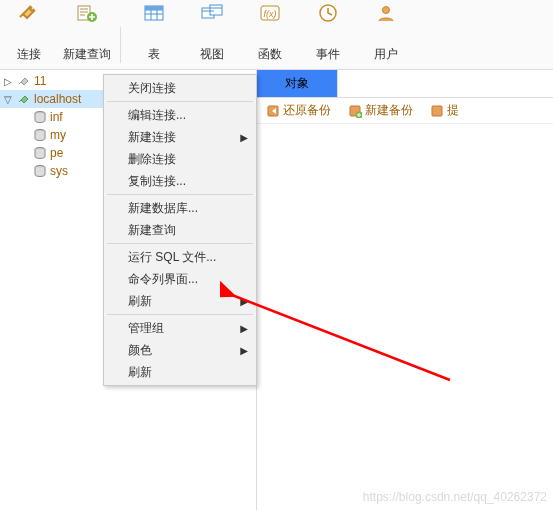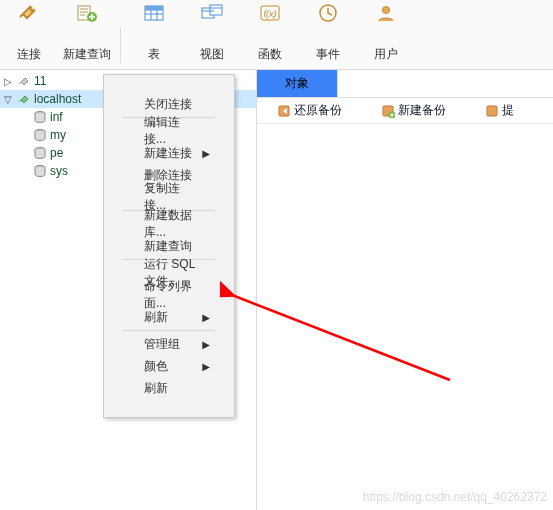--- a/index.html
+++ b/index.html
@@ -60,21 +60,21 @@
       font-size: 10px;
     }
     .tree-icon {
       width: 16px;
       height: 16px;
       display: inline-flex;
       align-items: center;
       justify-content: center;
       margin-right: 2px;
     }
-    .tree-label { color: #14532d; }
+    .tree-label { color: #a16207; }
     .content {
       flex: 1;
       display: flex;
       flex-direction: column;
     }
     .tab-row {
       display: flex;
       border-bottom: 1px solid #ddd;
       height: 28px;
       align-items: stretch;
@@ -88,34 +88,34 @@
     }
     .action-row {
       display: flex;
       align-items: center;
       height: 26px;
       border-bottom: 1px solid #eee;
     }
     .action-item {
       display: flex;
       align-items: center;
-      padding: 0 19px;
-      color: #0f172a;
+      padding: 0 8px;
+      color: #a16207;
       cursor: pointer;
     }
     .action-item .ico { width:16px; height:16px; display:inline-flex; align-items:center; justify-content:center; margin-right:2px; }
     .context-menu {
       position: absolute;
       left: 103px;
       top: 74px;
-      width: 132px;
+      width: 154px;
       background: #f2f2f2;
       border: 1px solid #c9c9c9;
       box-shadow: 2px 2px 4px rgba(0,0,0,.2);
-      padding: 18px;
+      padding: 2px;
       z-index: 10;
     }
     .menu-item {
       height: 22px;
       display: flex;
       align-items: center;
       padding: 0 18px 0 22px;
       color: #333;
       cursor: default;
       position: relative;

